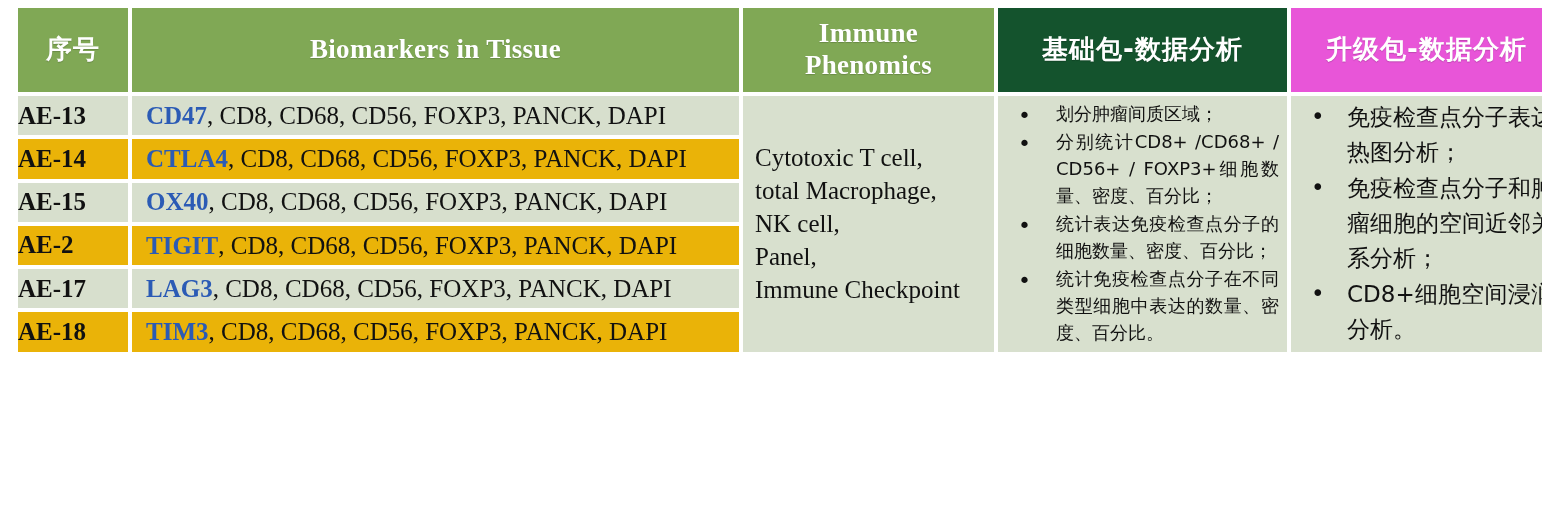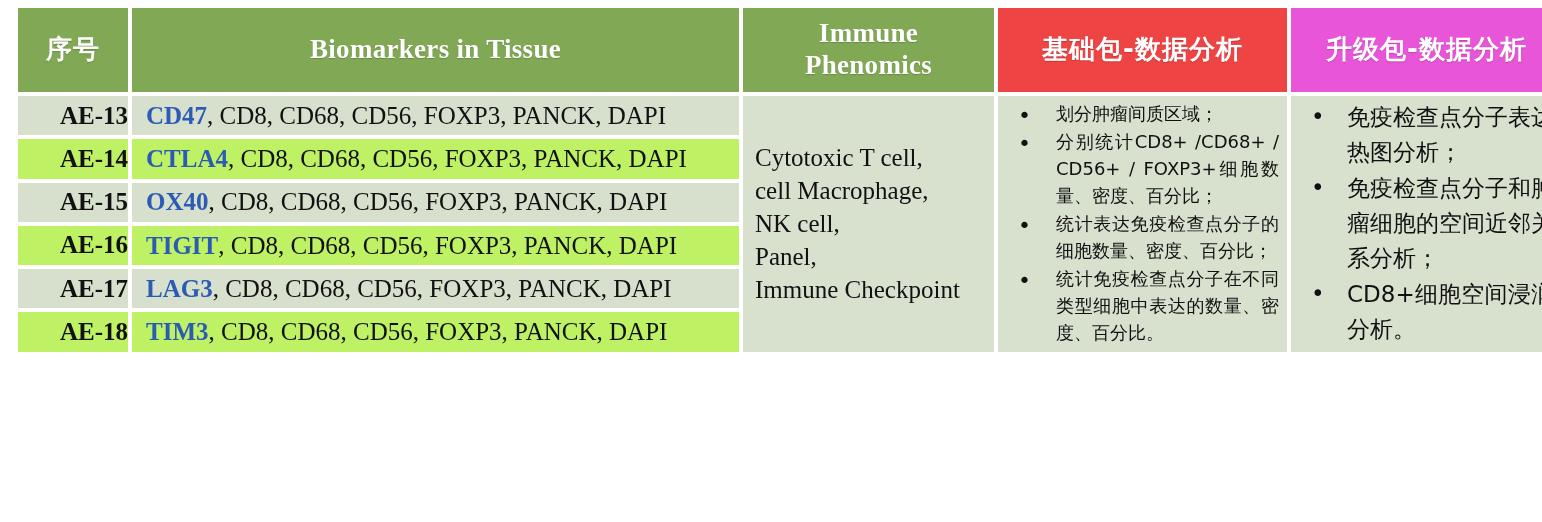--- a/index.html
+++ b/index.html
@@ -44,21 +44,21 @@
     margin: 0;
     vertical-align: middle;
     text-align: center;
     color: #ffffff;
     height: 84px;
   }
   th.h-green {
     background: #80a855;
   }
   th.h-lightgreen {
-    background: #ef4444;
+    background: #14532d;
   }
   th.h-magenta {
     background: #e855d8;
   }
   .hd-en {
     font-family: "Liberation Serif", "DejaVu Serif", serif;
     font-weight: bold;
     font-size: 27px;
     line-height: 1.18;
     letter-spacing: 0.3px;
@@ -73,25 +73,25 @@
     text-shadow: 0 1px 1px rgba(0,0,0,0.18);
   }
 
   
   td {
     padding: 0;
     margin: 0;
     vertical-align: middle;
   }
   td.row-odd  { background: #d7dfcd; }
-  td.row-even { background: #bef264; }
+  td.row-even { background: #eab308; }
   td.merged   { background: #d8e0ce; }
 
   td.cell-no {
-    text-align: right;
+    text-align: left;
     font-weight: bold;
     font-size: 25px;
     color: #111111;
     font-family: "Liberation Serif", "DejaVu Serif", serif;
   }
   td.cell-bio {
     font-size: 25px;
     color: #111111;
     padding: 2px 10px 2px 14px;
     line-height: 1.26;
@@ -183,21 +183,21 @@
           <div class="hd-cn">升级包-数据分析</div>
         </th>
       </tr>
     </thead>
     <tbody>
       <tr>
         <td class="cell-no row-odd">AE-13</td>
         <td class="cell-bio row-odd"><span class="bio-lead">CD47</span><span class="bio-rest">, CD8, CD68, CD56, FOXP3, PANCK, DAPI</span></td>
         <td class="cell-tissue merged" rowspan="6">
           <span class="tissue-line">Cytotoxic T cell,</span>
-          <span class="tissue-line">cell Macrophage,</span>
+          <span class="tissue-line">total Macrophage,</span>
           <span class="tissue-line">NK cell,</span>
           <span class="tissue-line">Panel,</span>
           <span class="tissue-line">Immune Checkpoint</span>
         </td>
         <td class="cell-basic merged" rowspan="6">
           <ul class="bullets">
             <li>划分肿瘤间质区域；</li>
             <li>分别统计CD8+ /CD68+ / CD56+ / FOXP3+细胞数量、密度、百分比；</li>
             <li>统计表达免疫检查点分子的细胞数量、密度、百分比；</li>
             <li>统计免疫检查点分子在不同类型细胞中表达的数量、密度、百分比。</li>
@@ -216,21 +216,21 @@
         <td class="cell-no row-even">AE-14</td>
         <td class="cell-bio row-even"><span class="bio-lead">CTLA4</span><span class="bio-rest">, CD8, CD68, CD56, FOXP3, PANCK, DAPI</span></td>
       </tr>
 
       <tr>
         <td class="cell-no row-odd">AE-15</td>
         <td class="cell-bio row-odd"><span class="bio-lead">OX40</span><span class="bio-rest">, CD8, CD68, CD56, FOXP3, PANCK, DAPI</span></td>
       </tr>
 
       <tr>
-        <td class="cell-no row-even">AE-16</td>
+        <td class="cell-no row-even">AE-2</td>
         <td class="cell-bio row-even"><span class="bio-lead">TIGIT</span><span class="bio-rest">, CD8, CD68, CD56, FOXP3, PANCK, DAPI</span></td>
       </tr>
 
       <tr>
         <td class="cell-no row-odd">AE-17</td>
         <td class="cell-bio row-odd"><span class="bio-lead">LAG3</span><span class="bio-rest">, CD8, CD68, CD56, FOXP3, PANCK, DAPI</span></td>
       </tr>
 
       <tr>
         <td class="cell-no row-even">AE-18</td>

